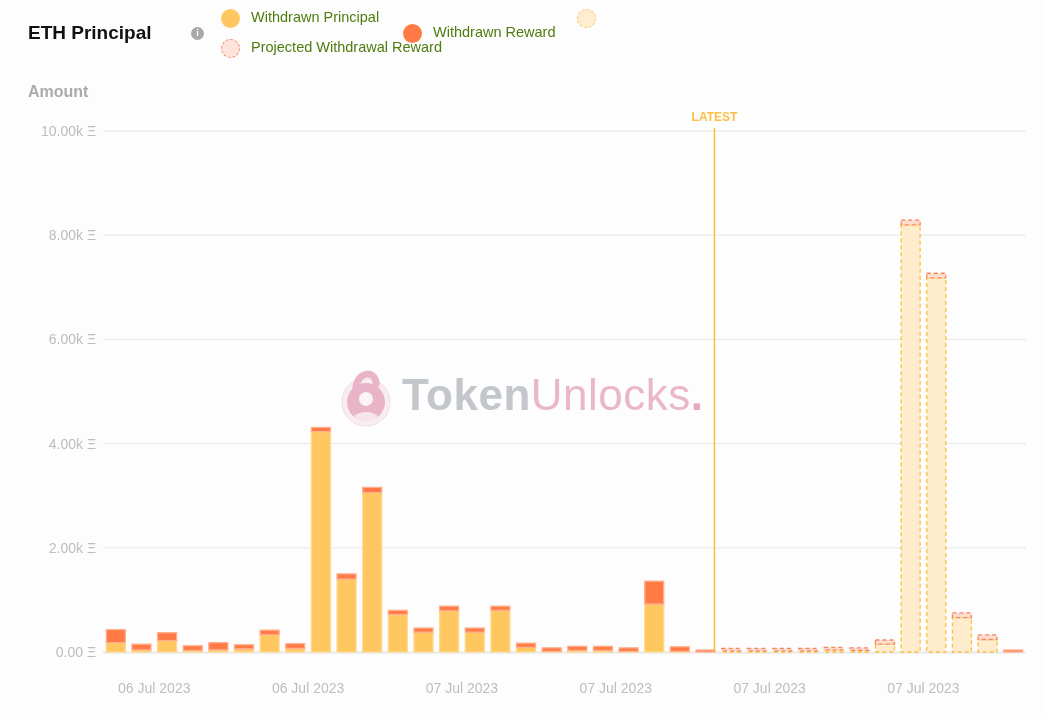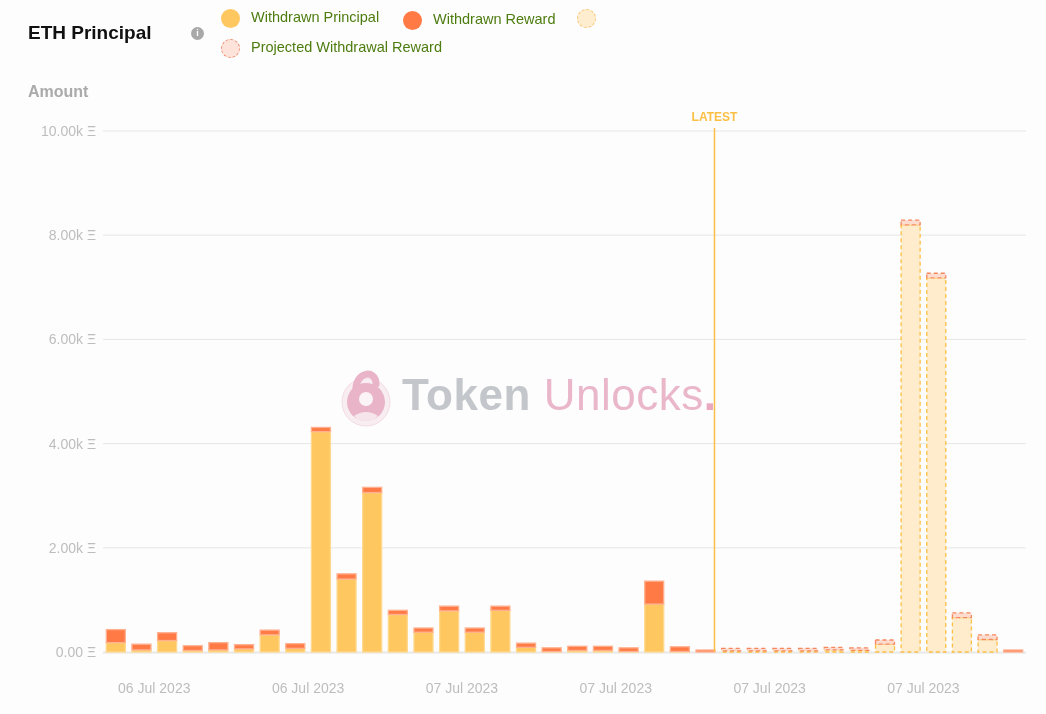--- a/index.html
+++ b/index.html
@@ -18,21 +18,21 @@
 </head>
 <body>
 
 <div class="title">ETH Principal</div>
 <div class="info">i</div>
 
 <div class="legend-item" style="left:221px; top:9px;">
   <span class="swatch" style="background:#ffc75f;"></span>
   <span>Withdrawn Principal</span>
 </div>
-<div class="legend-item" style="left:403px; top:11px;">
+<div class="legend-item" style="left:403px; top:24px;">
   <span class="swatch" style="background:#ff7a45;"></span>
   <span>Withdrawn Reward</span>
 </div>
 <div class="legend-item" style="left:577px; top:9px;">
   <span class="swatch" style="background:#ffedcf; border:1px dashed #f7c46a;"></span>
 </div>
 <div class="legend-item" style="left:221px; top:39px;">
   <span class="swatch" style="background:#fde3da; border:1px dashed #f08a6a;"></span>
   <span>Projected Withdrawal Reward</span>
 </div>
@@ -41,21 +41,21 @@
 
 <div class="wm">
   <svg width="56" height="66" viewBox="0 0 56 66">
     <circle cx="26" cy="40" r="24" fill="#f8eef2" stroke="#f3dbe4" stroke-width="1"></circle>
     <path d="M16 30 C 14 10, 36 6, 36 22" stroke="#e9b4c8" stroke-width="7" fill="none" stroke-linecap="round"></path>
     <circle cx="26" cy="40" r="19" fill="#e9b4c8"></circle>
     <circle cx="26" cy="37" r="7" fill="#fbf4f7"></circle>
     <path d="M14 54 Q 26 46 38 54 L 34 58 Q 26 60 18 58 Z" fill="#f6e6ec"></path>
   </svg>
   <span class="wm-text" style="color:#c3c6ca; font-weight:bold; margin-left:6px;">Token</span>
-  <span class="wm-text" style="color:#eab7ca;margin-left:13px;">Unlocks</span>
+  <span class="wm-text" style="color:#eab7ca;">Unlocks</span>
   <span class="wm-text" style="color:#e9a8c0; font-weight:bold;">.</span>
 </div>
 
 <svg id="chart" width="1046" height="714" style="position:absolute; left:0; top:0;">
   <g id="grid-layer">
       <line x1="103" x2="1026" y1="652" y2="652" stroke="#e6e6e6" stroke-width="1"></line>
       <text x="96" y="657" text-anchor="end" font-size="14" fill="#bdbdbd">0.00 Ξ</text>
       <line x1="103" x2="1026" y1="547.8" y2="547.8" stroke="#e6e6e6" stroke-width="1"></line>
       <text x="96" y="552.8" text-anchor="end" font-size="14" fill="#bdbdbd">2.00k Ξ</text>
       <line x1="103" x2="1026" y1="443.6" y2="443.6" stroke="#e6e6e6" stroke-width="1"></line>

